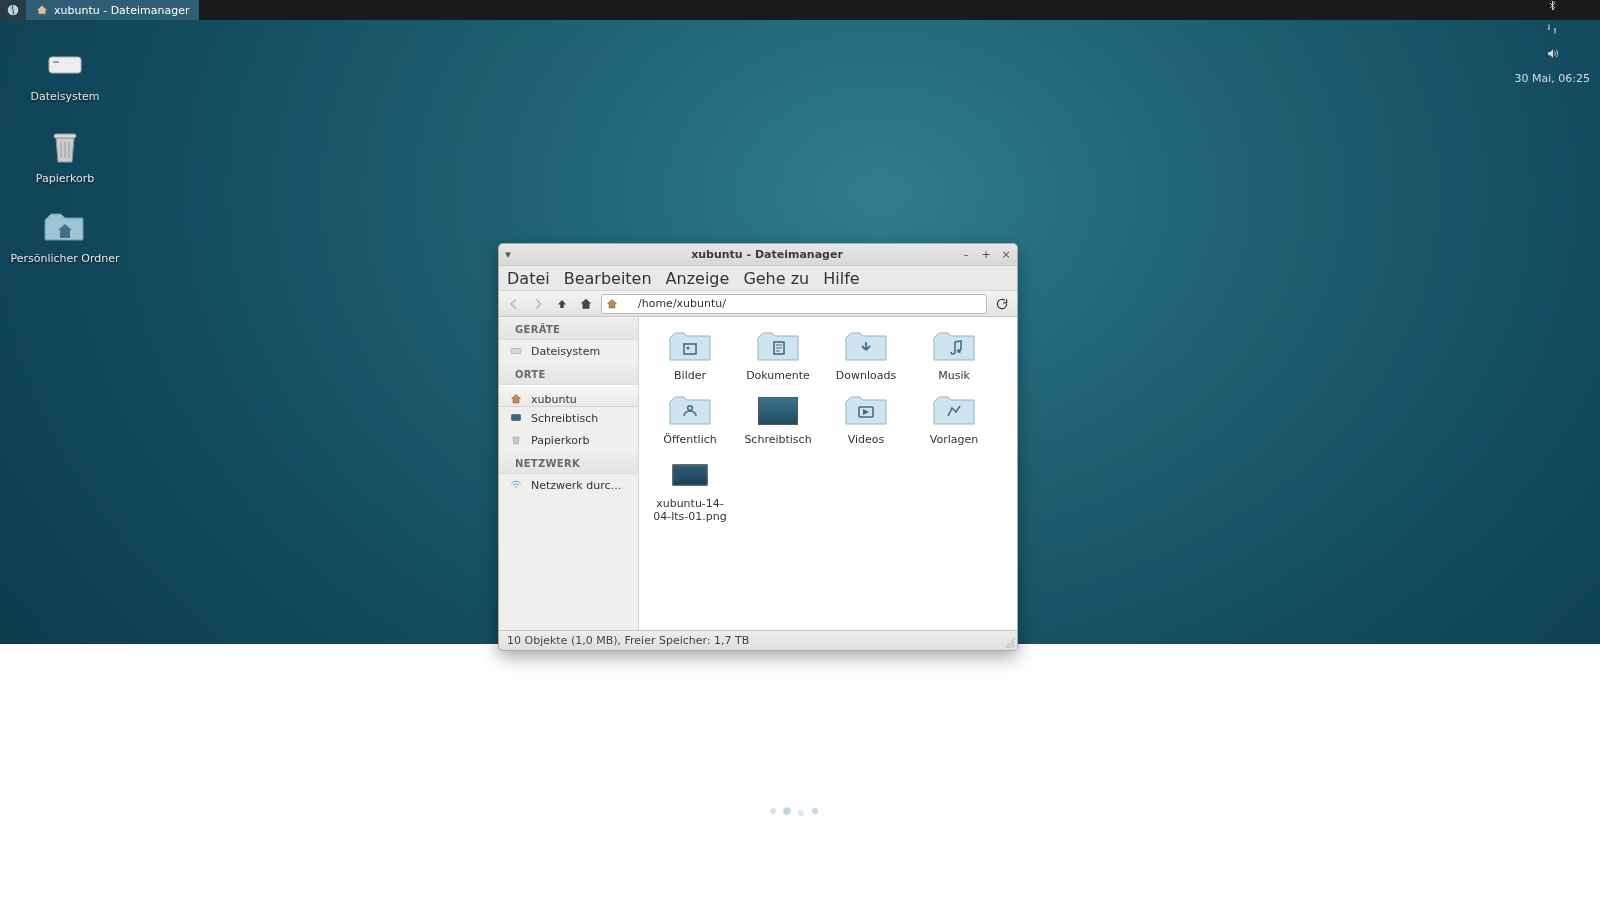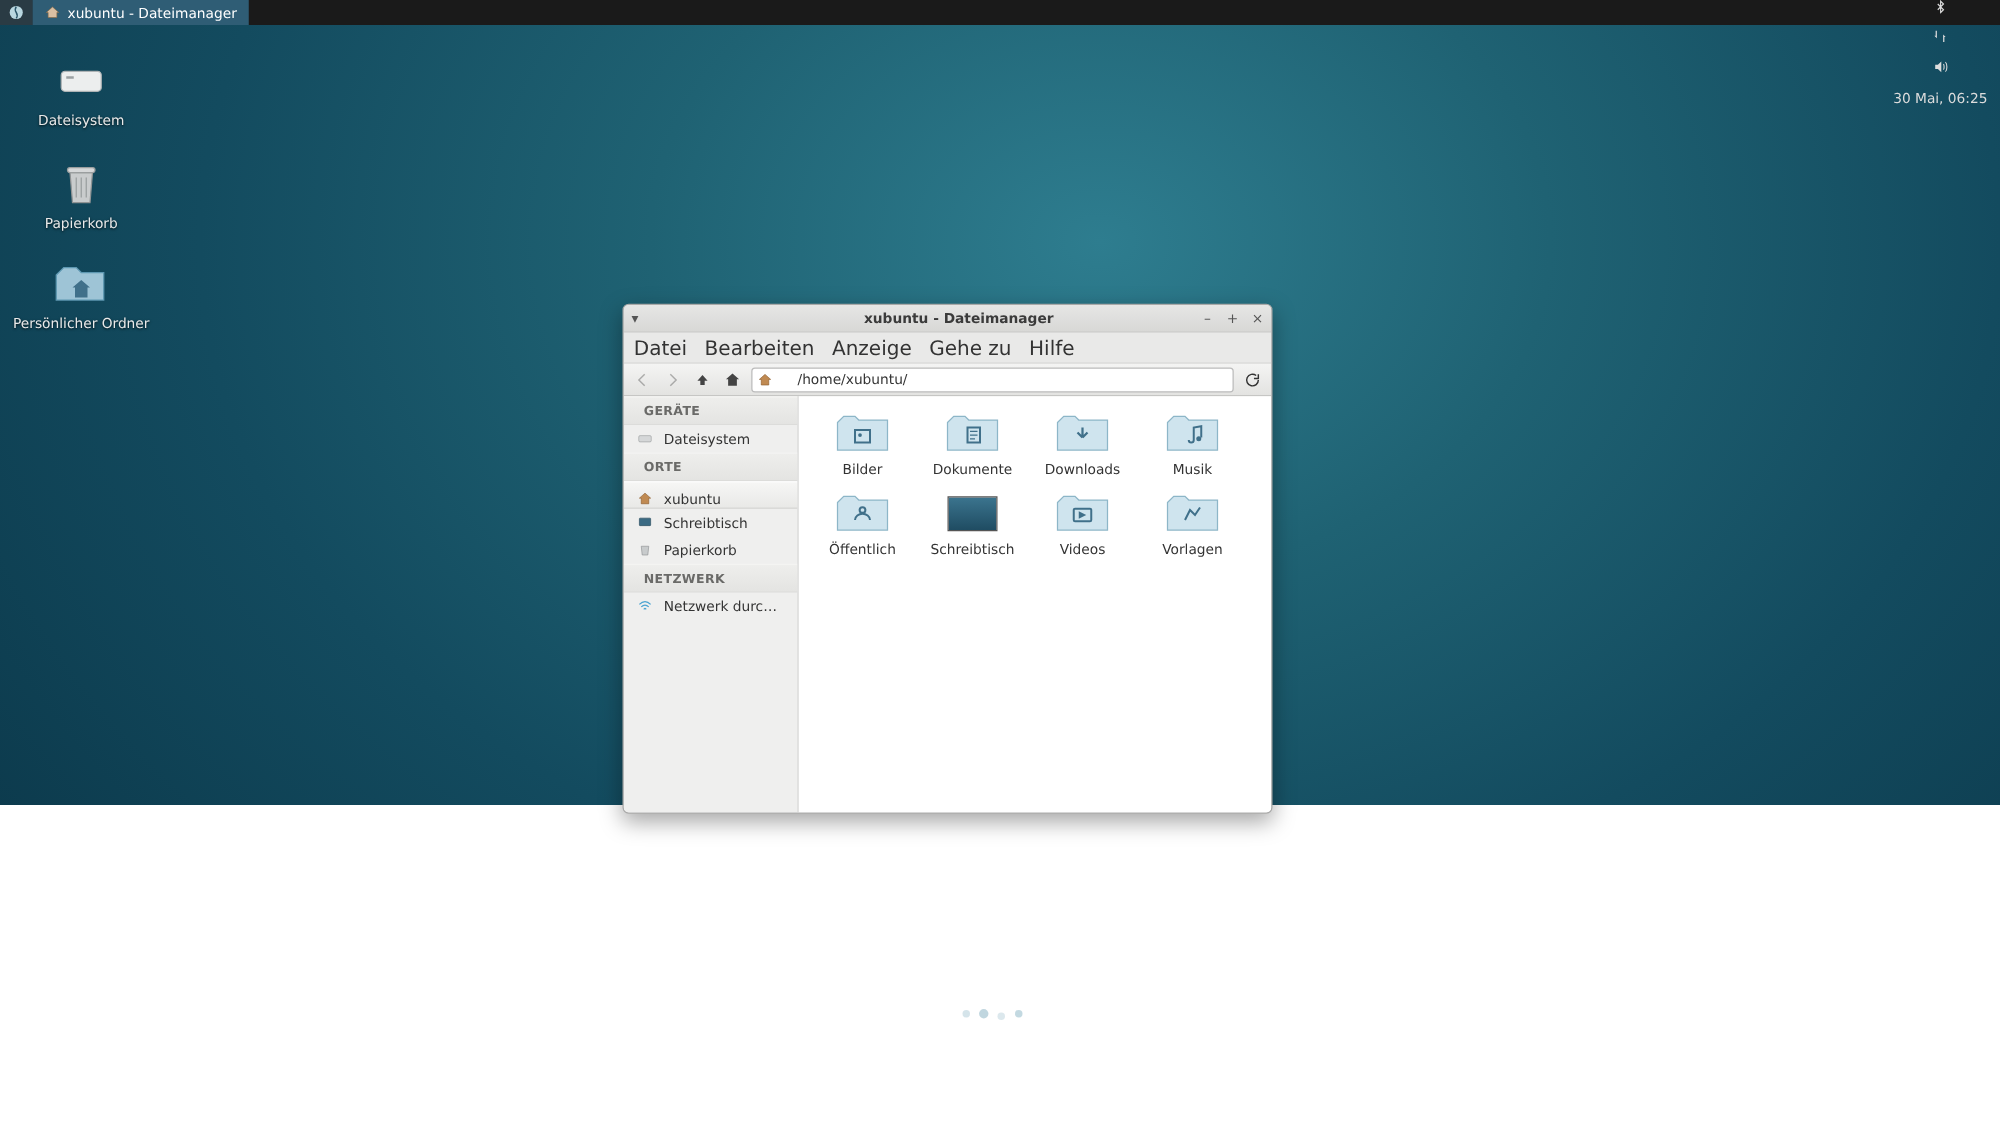--- a/index.html
+++ b/index.html
@@ -431,26 +431,36 @@
           <div class="fitem">
             <div class="folder-ico">
               <svg width="44" height="34" viewBox="0 0 44 34">
                   <path d="M2 8l5-5h9l3 3h23v24H2z" fill="#cfe4ee" stroke="#8db6c8"></path>
                   <path d="M16 22l4-8 4 4 4-6" stroke="#40708a" stroke-width="1.6" fill="none"></path>
                 </svg>
             </div>
             <span class="fname">Vorlagen</span>
           </div>
 
-
-
-        </div>
-      </div>
-    </div>
-
+          <div class="fitem">
+            <div class="thumb-ico">
+              <div class="thumb"></div>
+            </div>
+            <span class="fname">xubuntu-14-04-lts-01.png</span>
+          </div>
+
+
+        </div>
+      </div>
+    </div>
+
+    <div class="statusbar">
+      <span>10 Objekte (1,0 MB), Freier Speicher: 1,7 TB</span>
+      <div class="grip"></div>
+    </div>
 
   </div>
 
   <div class="busy-dots">
     <span></span>
       <span></span>
       <span></span>
       <span></span>
   </div>
 

